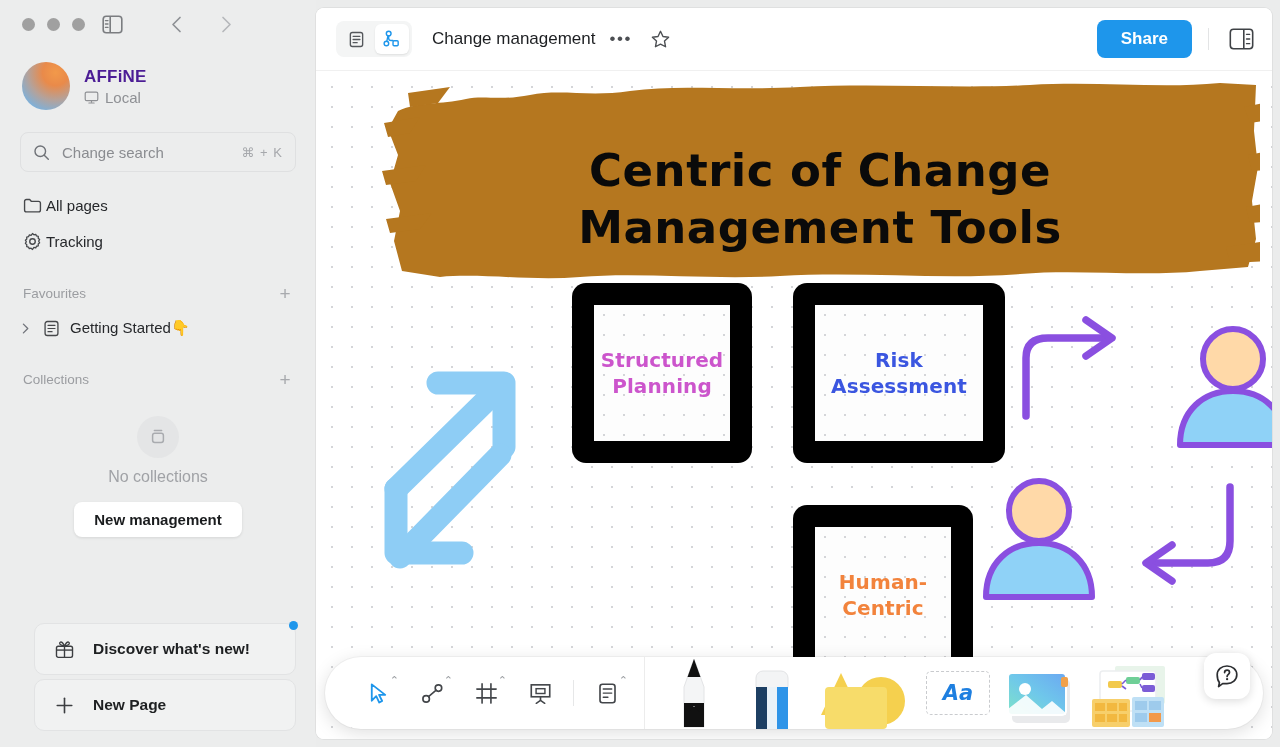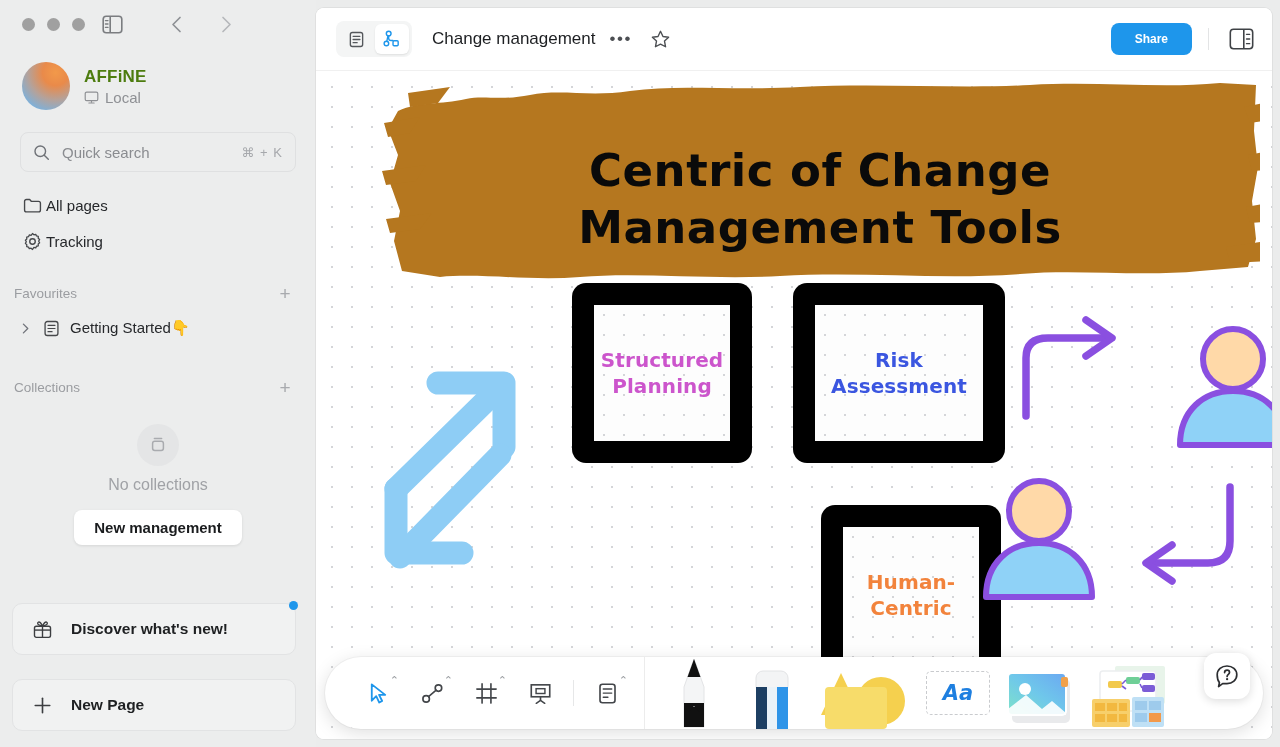--- a/index.html
+++ b/index.html
@@ -30,61 +30,61 @@
   .chev { width: 22px; height: 22px; display: flex; align-items: center; justify-content: center; color: #8e9195; }
   .chev.fwd { color: #b6b8bb; }
 
   .ws-card { display: flex; align-items: center; gap: 14px; padding: 6px 22px 0 22px; margin-top: 8px; }
   .avatar {
     width: 48px; height: 48px; border-radius: 50%;
     background: radial-gradient(circle at 70% 22%, #f2994a 0%, #e98a4a 26%, #b4a29b 55%, #7fb0d8 80%, #5a9fd4 100%);
     flex: 0 0 48px;
   }
   .ws-meta { display: flex; flex-direction: column; gap: 2px; }
-  .ws-name { font-size: 17px; font-weight: 700; color: #4d7c0f; letter-spacing: .2px; }
+  .ws-name { font-size: 17px; font-weight: 700; color: #4c1d95; letter-spacing: .2px; }
   .ws-sub { font-size: 15px; color: #8e9094; display: flex; align-items: center; gap: 6px; }
 
   .search-box {
     margin: 22px 20px 0 20px; height: 40px;
     border: 1px solid #dfe0e1; border-radius: 8px;
     display: flex; align-items: center; padding: 0 12px; gap: 12px;
     background: transparent;
   }
   .search-ph { font-size: 15px; color: #8a8c90; flex: 1; }
   .kbd { font-size: 13px; color: #a6a8ac; letter-spacing: 1px; }
 
   .nav-list { margin-top: 16px; padding: 0 12px; display: flex; flex-direction: column; gap: 2px; }
   .nav-item { height: 34px; display: flex; align-items: center; gap: 4px; padding: 0 10px; border-radius: 6px; }
   .nav-item .lbl { font-size: 15px; color: #26282b; }
   .nav-icon { width: 20px; height: 20px; display: flex; align-items: center; justify-content: center; color: #46484b; }
 
   .section-head {
-    margin-top: 22px; padding: 0 22px 0 14px; height: 26px;
+    margin-top: 22px; padding: 0 22px 0 23px; height: 26px;
     display: flex; align-items: center; justify-content: space-between;
   }
   .section-head .t { font-size: 13.5px; color: #9b9da1; }
   .plus { font-size: 19px; color: #a8aaae; line-height: 1; width: 18px; text-align: center; }
 
-  .fav-item { margin: 6px 12px 8px 12px; height: 32px; display: flex; align-items: center; gap: 10px; padding: 0 6px; border-radius: 6px; }
+  .fav-item { margin: 6px 12px 0 12px; height: 32px; display: flex; align-items: center; gap: 10px; padding: 0 6px; border-radius: 6px; }
   .fav-item .tw { width: 14px; color: #70737a; font-size: 12px; display: flex; justify-content: center; }
   .fav-item .lbl { font-size: 15px; color: #26282b; }
 
   .empty-col { margin-top: 24px; display: flex; flex-direction: column; align-items: center; gap: 10px; }
   .empty-circle {
     width: 42px; height: 42px; border-radius: 50%; background: #e4e5e6;
     display: flex; align-items: center; justify-content: center; color: #a9abaf;
   }
   .empty-txt { font-size: 16px; color: #a0a2a6; }
   .new-coll-btn {
     margin-top: 6px; background: #fff; border-radius: 8px;
     padding: 9px 20px; font-size: 15px; font-weight: 600; color: #1a1c1e;
     box-shadow: 0 1px 3px rgba(0,0,0,.10);
   }
 
-  .sb-bottom { margin-top: auto; padding: 0 20px 16px 12px; display: flex; flex-direction: column; gap: 24px; }
+  .sb-bottom { margin-top: auto; padding: 0 20px 16px 34px; display: flex; flex-direction: column; gap: 4px; }
   .sb-btn {
     position: relative; height: 52px; border-radius: 10px; border: 1px solid #e2e3e4;
     background: #f1f2f2; display: flex; align-items: center; gap: 18px; padding: 0 18px;
   }
   .sb-btn .lbl { font-size: 15.5px; font-weight: 600; color: #1e2022; }
   .sb-btn .ic { width: 22px; display: flex; align-items: center; justify-content: center; color: #3c3e41; }
   .badge-dot { position: absolute; top: -3px; right: -3px; width: 9px; height: 9px; border-radius: 50%; background: #1e96eb; }
 
   
   .main {
@@ -95,21 +95,21 @@
   }
   .topbar { height: 63px; display: flex; align-items: center; padding: 0 14px 0 20px; background: #fff; border-bottom: 1px solid #f0f0f0; flex: 0 0 63px; }
   .mode-switch { display: flex; background: #f4f5f5; border-radius: 8px; padding: 3px; gap: 2px; }
   .mode-btn { width: 34px; height: 30px; border-radius: 6px; display: flex; align-items: center; justify-content: center; color: #55585c; }
   .mode-btn.active { background: #fff; color: #1e96eb; box-shadow: 0 1px 2px rgba(0,0,0,.09); }
   .doc-title { font-size: 17px; color: #1d1f22; margin-left: 20px; }
   .dots-btn { margin-left: 14px; color: #4c4f53; letter-spacing: 1.5px; font-size: 17px; }
   .star-btn { margin-left: 18px; color: #4c4f53; display: flex; }
   .topbar-right { margin-left: auto; display: flex; align-items: center; gap: 0; }
   .share-btn {
-    background: #1e96eb; color: #fff; font-size: 12px; font-weight: 600;
+    background: #1e96eb; color: #fff; font-size: 17px; font-weight: 600;
     padding: 9px 24px; border-radius: 8px;
   }
   .vdiv { width: 1px; height: 22px; background: #e3e4e5; margin: 0 16px; }
   .right-panel-btn { color: #3f4246; display: flex; padding: 4px; }
 
   
   .canvas {
     flex: 1; position: relative; overflow: hidden;
     background-color: #fff;
     background-image: radial-gradient(circle, #d4d5d8 1.1px, transparent 1.2px);
@@ -225,21 +225,21 @@
           <span>Local</span>
         </span>
       </div>
     </div>
 
     <div class="search-box">
       <svg width="17" height="17" viewBox="0 0 18 18" fill="none">
         <circle cx="7.7" cy="7.7" r="5.6" stroke="#6f7277" stroke-width="1.5"></circle>
         <line x1="11.9" y1="11.9" x2="16.2" y2="16.2" stroke="#6f7277" stroke-width="1.5" stroke-linecap="round"></line>
       </svg>
-      <span class="search-ph">Quick search</span>
+      <span class="search-ph">Change search</span>
       <span class="kbd">⌘ + K</span>
     </div>
 
     <nav class="nav-list">
       <div class="nav-item">
         <span class="nav-icon">
           <svg width="19" height="17" viewBox="0 0 20 18" fill="none">
             <path d="M1.6 4.6a2 2 0 012-2h3.4l1.9 2.1h7.5a2 2 0 012 2v7.1a2 2 0 01-2 2H3.6a2 2 0 01-2-2V4.6z" stroke="currentColor" stroke-width="1.45" stroke-linejoin="round"></path>
           </svg>
         </span>
@@ -396,21 +396,21 @@
         </div>
       </div>
       <div class="card" style="left:477px;top:212px;width:212px;height:180px">
         <div class="card-inner">
           <div class="card-label" style="color:#3b56e0">
             <div>Risk</div>
             <div>Assessment</div>
           </div>
         </div>
       </div>
-      <div class="card" style="left:505px;top:434px;width:180px;height:180px">
+      <div class="card" style="left:477px;top:434px;width:180px;height:180px">
         <div class="card-inner">
           <div class="card-label" style="color:#f2833c">
             <div>Human-</div>
             <div>Centric</div>
           </div>
         </div>
       </div>
 
       <svg class="figure" style="left:700px;top:245px;width:108px;height:105px" viewBox="0 0 108 105">
         <path d="M10 100 L10 42 Q10 22 32 22 L90 22" stroke="#8a4fe0" stroke-width="7.5" fill="none" stroke-linecap="round"></path>

